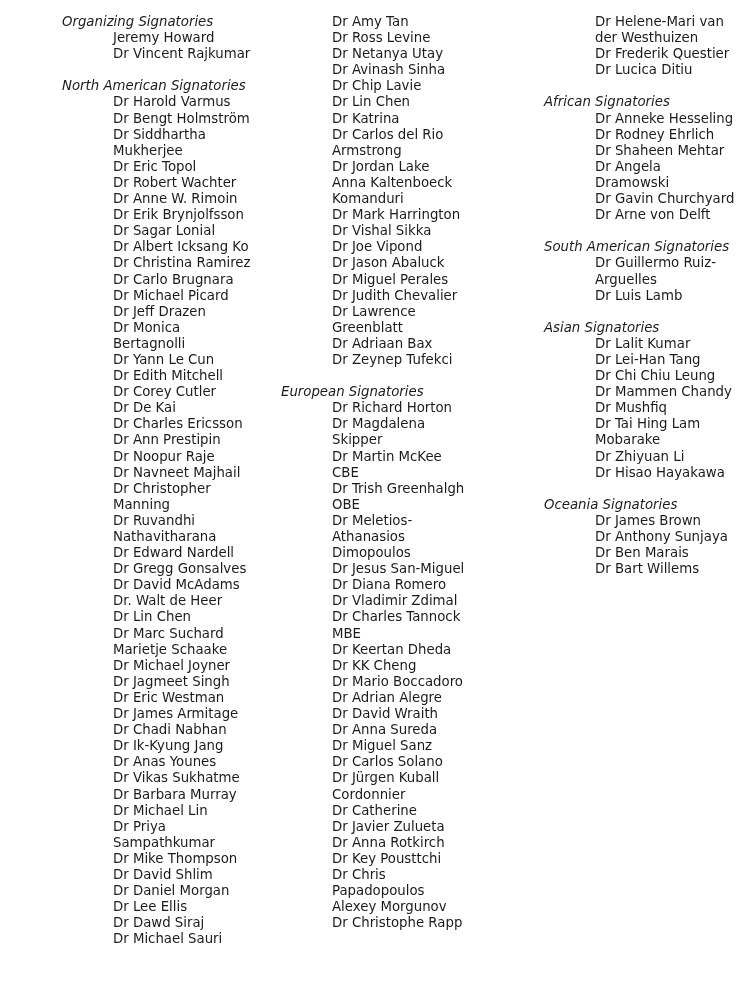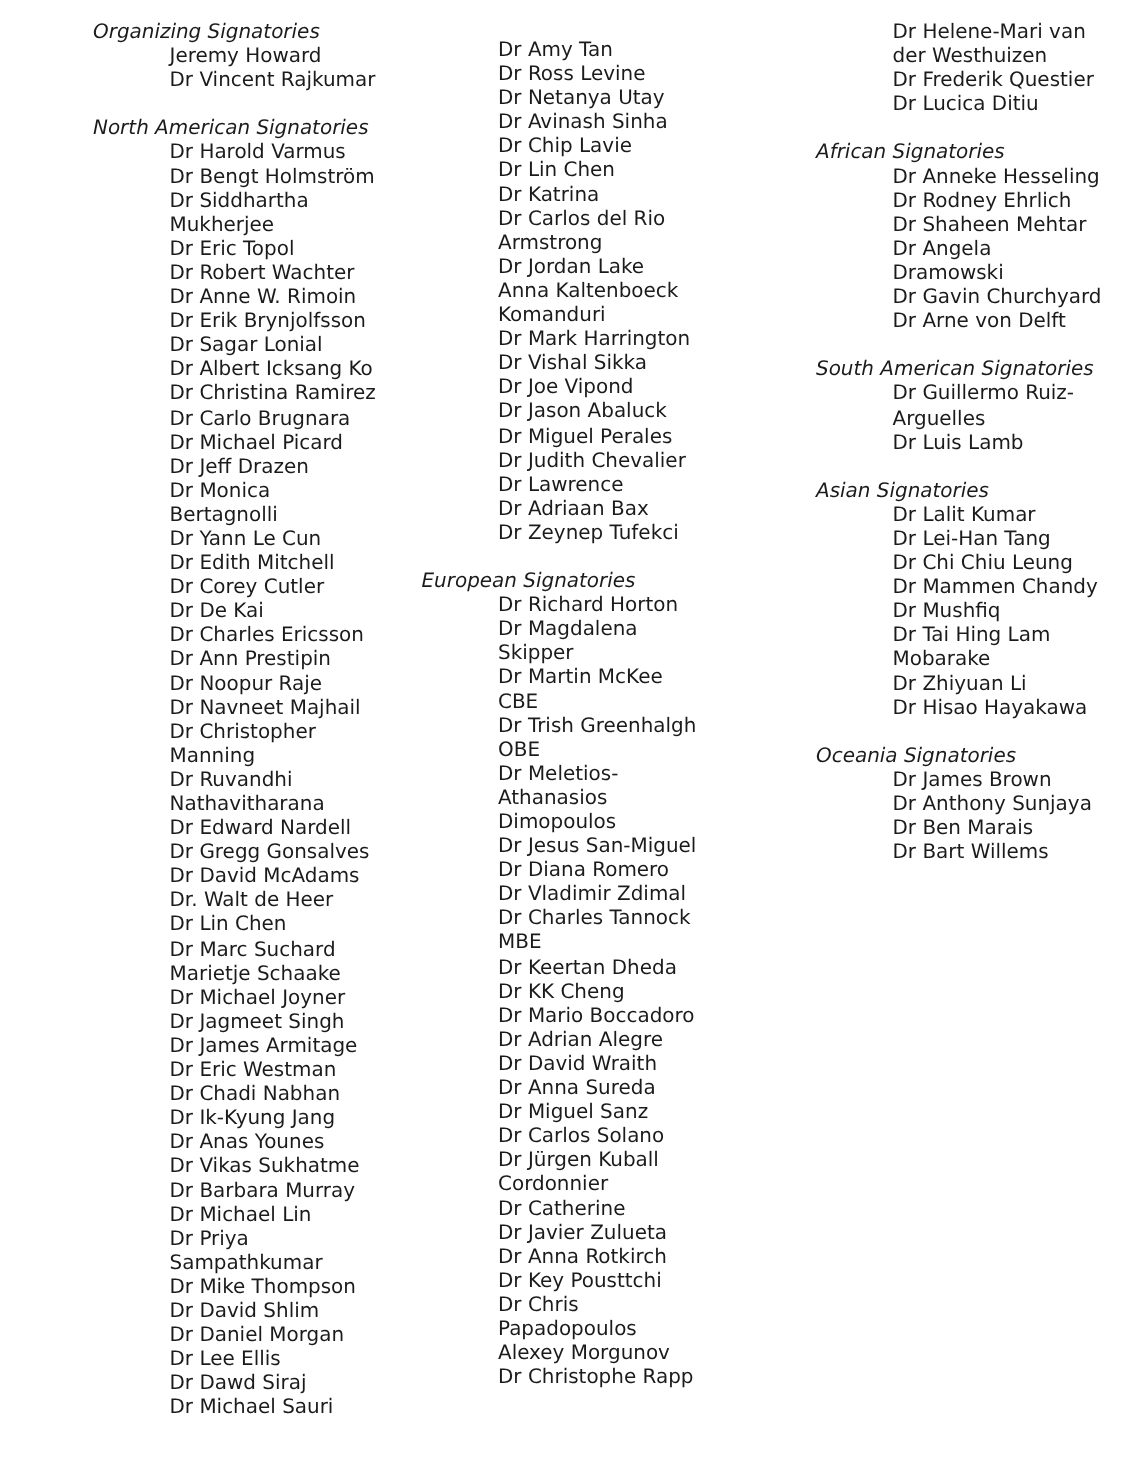--- a/index.html
+++ b/index.html
@@ -15,21 +15,21 @@
     font-family: "DejaVu Sans", "Liberation Sans", sans-serif;
     font-size: 13.3px;
     color: #1b1b1b;
     overflow: hidden;
   }
   .col {
     position: absolute;
     top: 14px;
   }
   .col[data-col="0"] { left: 31px;  width: 245px; margin-left: 31px; }
-  .col[data-col="1"] { left: 281px; width: 240px; margin-top: 12px; }
+  .col[data-col="1"] { left: 281px; width: 240px; }
   .col[data-col="2"] { left: 544px; width: 222px; }
   .line {
     height: 16.1px;
     line-height: 16.1px;
     white-space: nowrap;
   }
   .line.heading {
     font-style: italic;
   }
   .line.name,
@@ -80,22 +80,22 @@
       <div class="line wrap">Nathavitharana</div>
       <div class="line name">Dr Edward Nardell</div>
       <div class="line name">Dr Gregg Gonsalves</div>
       <div class="line name">Dr David McAdams</div>
       <div class="line name">Dr. Walt de Heer</div>
       <div class="line name">Dr Lin Chen</div>
       <div class="line name">Dr Marc Suchard</div>
       <div class="line name">Marietje Schaake</div>
       <div class="line name">Dr Michael Joyner</div>
       <div class="line name">Dr Jagmeet Singh</div>
+      <div class="line name">Dr Eric Westman</div>
       <div class="line name">Dr James Armitage</div>
-      <div class="line name">Dr Eric Westman</div>
       <div class="line name">Dr Chadi Nabhan</div>
       <div class="line name">Dr Ik-Kyung Jang</div>
       <div class="line name">Dr Anas Younes</div>
       <div class="line name">Dr Vikas Sukhatme</div>
       <div class="line name">Dr Barbara Murray</div>
       <div class="line name">Dr Michael Lin</div>
       <div class="line name">Dr Priya</div>
       <div class="line wrap">Sampathkumar</div>
       <div class="line name">Dr Mike Thompson</div>
       <div class="line name">Dr David Shlim</div>
@@ -117,20 +117,21 @@
       <div class="line name">Dr Jordan Lake</div>
       <div class="line name">Anna Kaltenboeck</div>
       <div class="line wrap">Komanduri</div>
       <div class="line name">Dr Mark Harrington</div>
       <div class="line name">Dr Vishal Sikka</div>
       <div class="line name">Dr Joe Vipond</div>
       <div class="line name">Dr Jason Abaluck</div>
       <div class="line name">Dr Miguel Perales</div>
       <div class="line name">Dr Judith Chevalier</div>
       <div class="line name">Dr Lawrence</div>
+      <div class="line wrap">Greenblatt</div>
       <div class="line name">Dr Adriaan Bax</div>
       <div class="line name">Dr Zeynep Tufekci</div>
       <div class="line spacer"></div>
       <div class="line heading">European Signatories</div>
       <div class="line name">Dr Richard Horton</div>
       <div class="line name">Dr Magdalena</div>
       <div class="line wrap">Skipper</div>
       <div class="line name">Dr Martin McKee</div>
       <div class="line wrap">CBE</div>
       <div class="line name">Dr Trish Greenhalgh</div>

